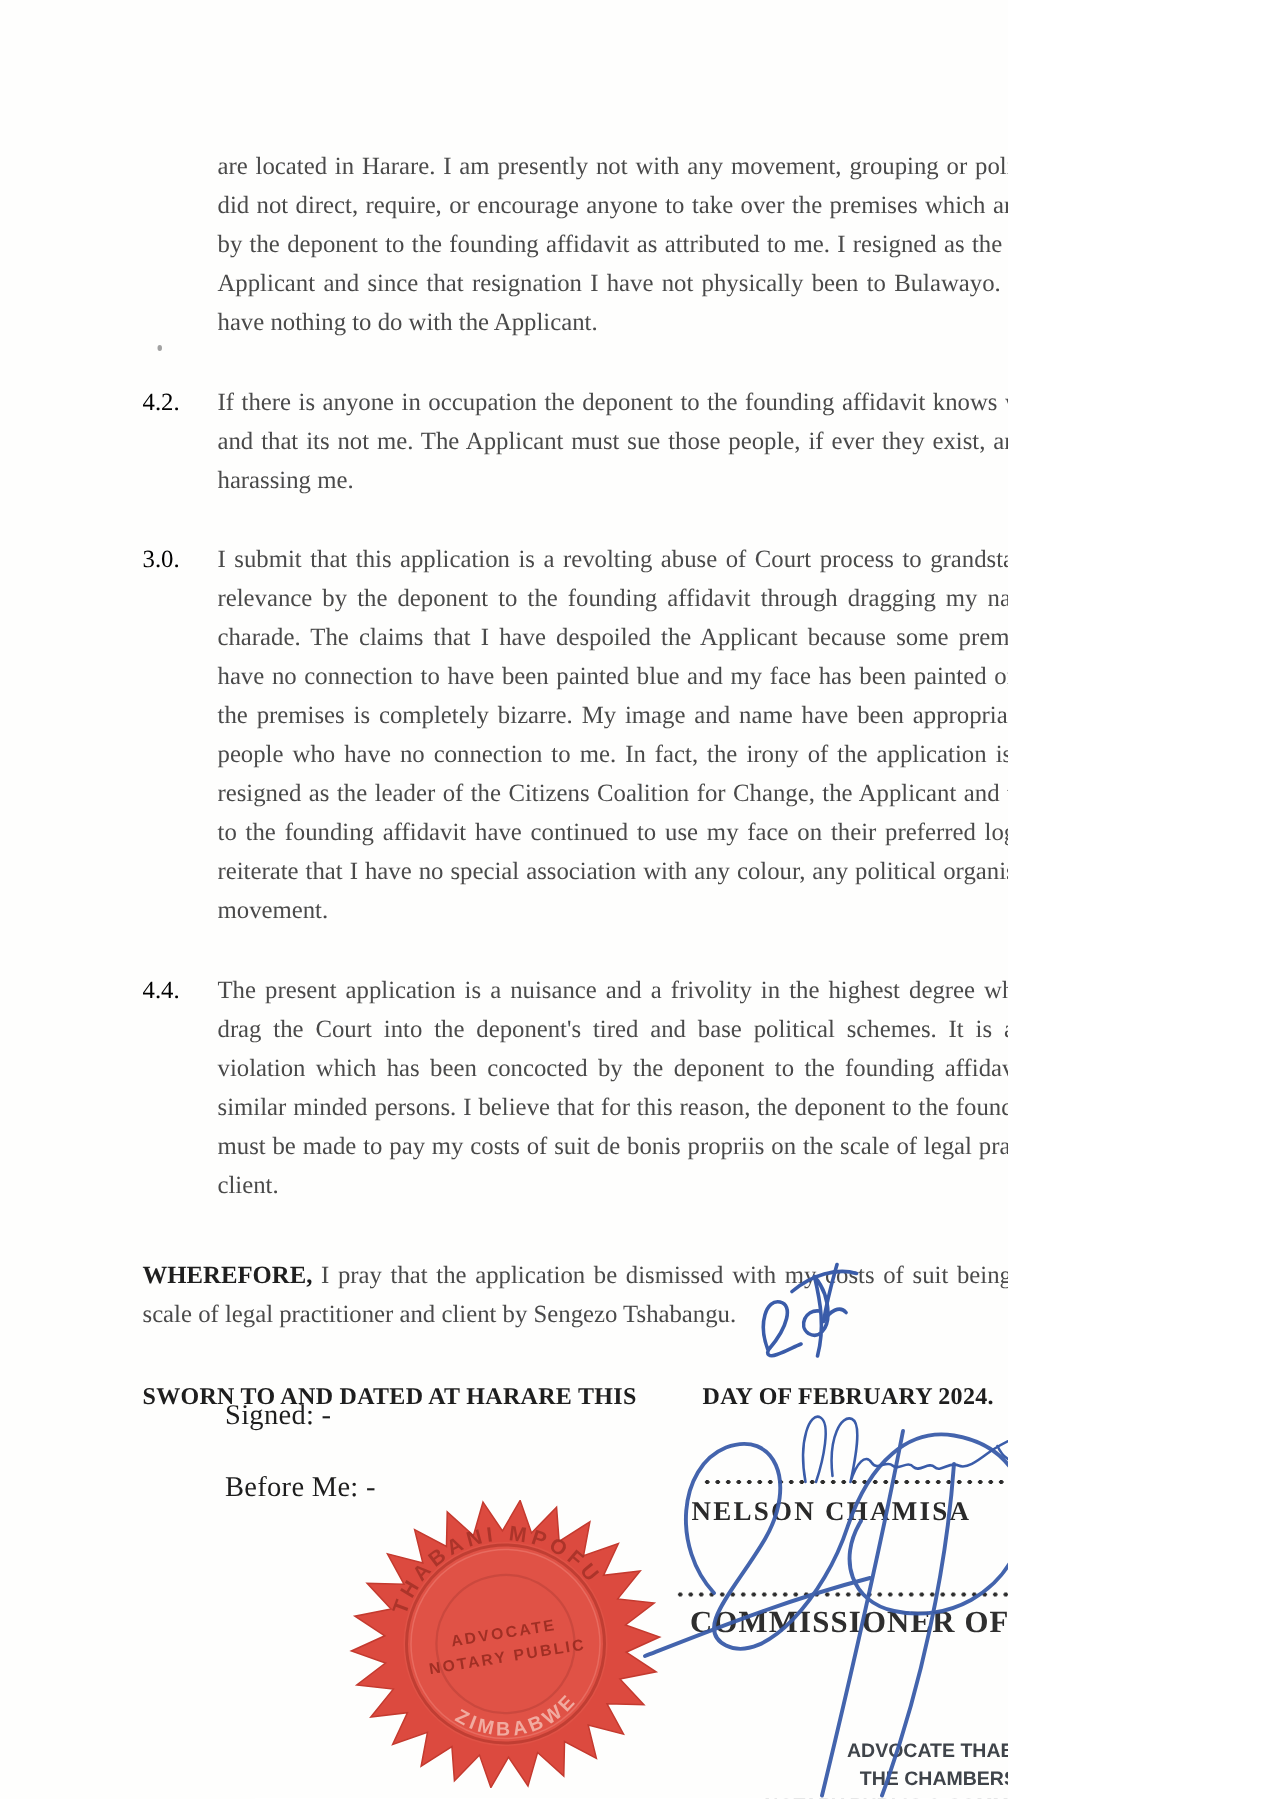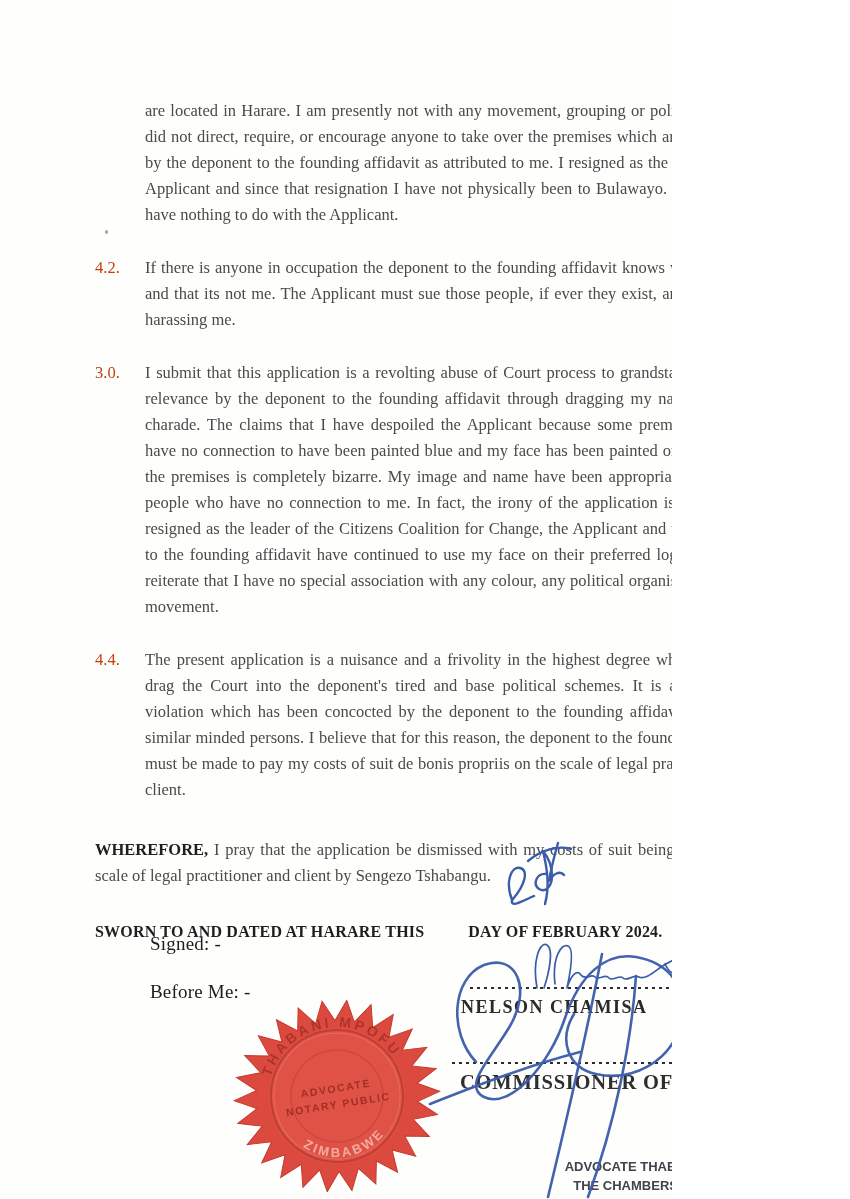--- a/index.html
+++ b/index.html
@@ -7,21 +7,21 @@
     position:relative;width:672px;height:1199px;background:#fefefdff;
     background:#fefefd;overflow:hidden;
     font-family:"Liberation Serif",serif;color:#454545;
   }
   
   .doc-body{
     position:absolute;left:95px;top:98px;width:662px;
     font-size:16.5px;line-height:26px;text-align:justify;color:#4a4a4a;
   }
   .para{display:flex;margin:0 0 27px 0;}
-  .para .num{flex:0 0 50px;color:#c2410c;}
+  .para .num{flex:0 0 50px;color:#000000;}
   .para .txt{flex:1;}
   .wherefore{margin:34px 0 0 0;}
   .wherefore .lead{font-weight:bold;color:#1f1f1f;}
   .sworn{
     margin:30px 0 0 0;font-weight:bold;color:#1e1e1e;
     font-size:16px;letter-spacing:.2px;white-space:nowrap;text-align:left;
   }
   .day-gap{display:inline-block;width:44px;}
   
   .label{

